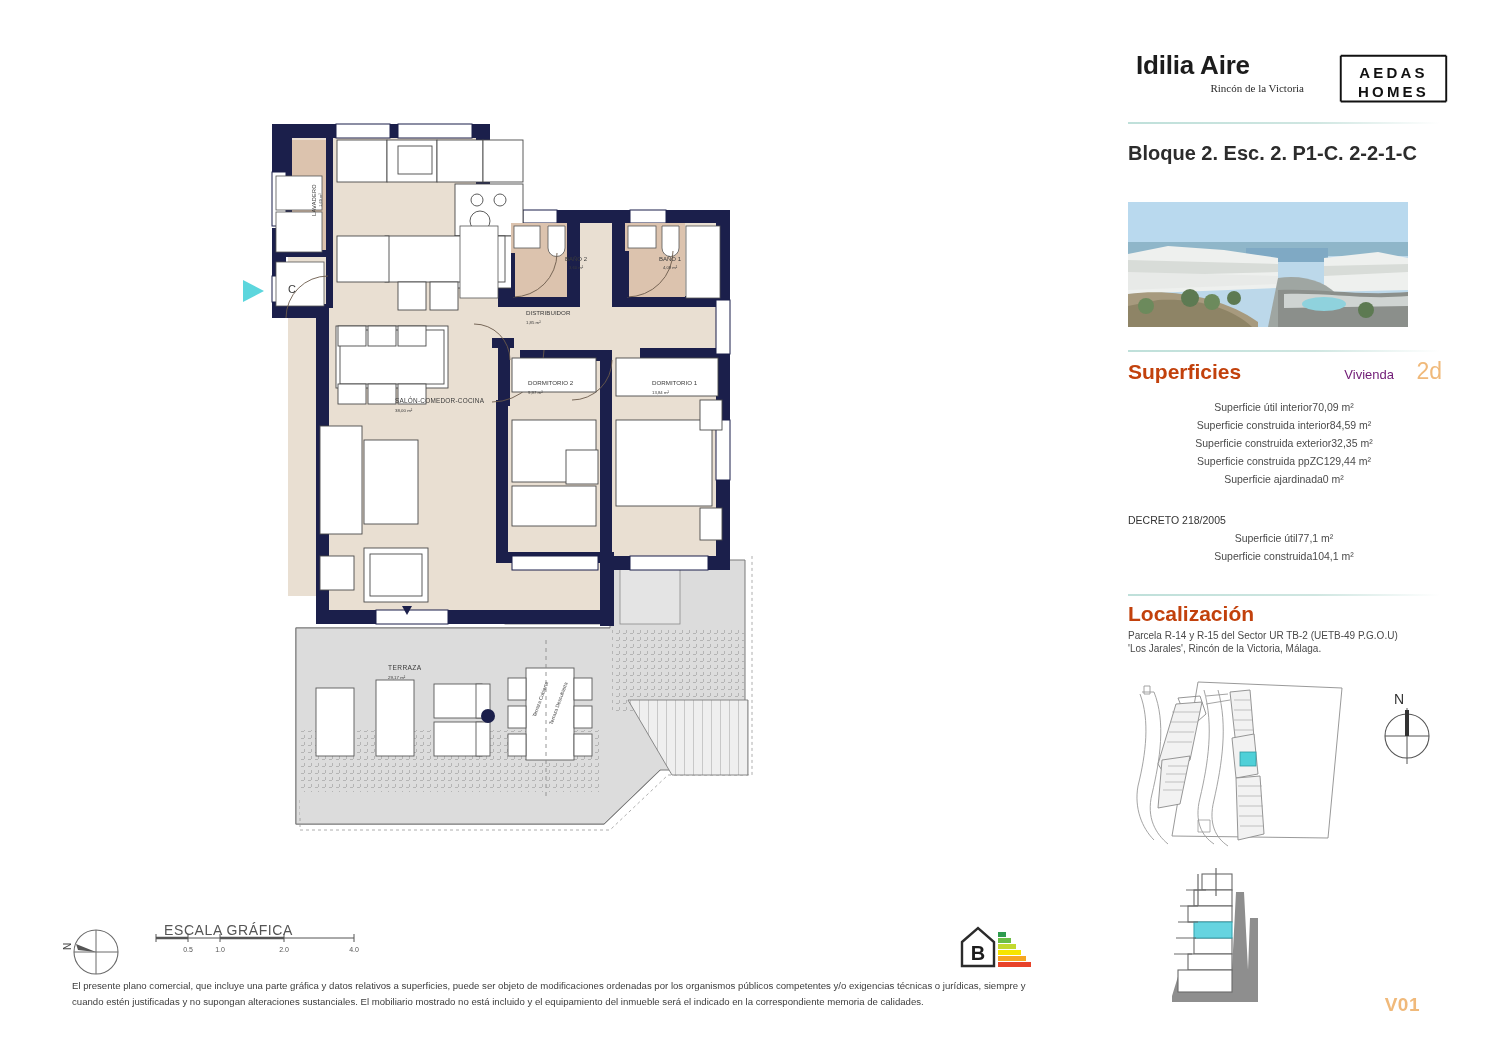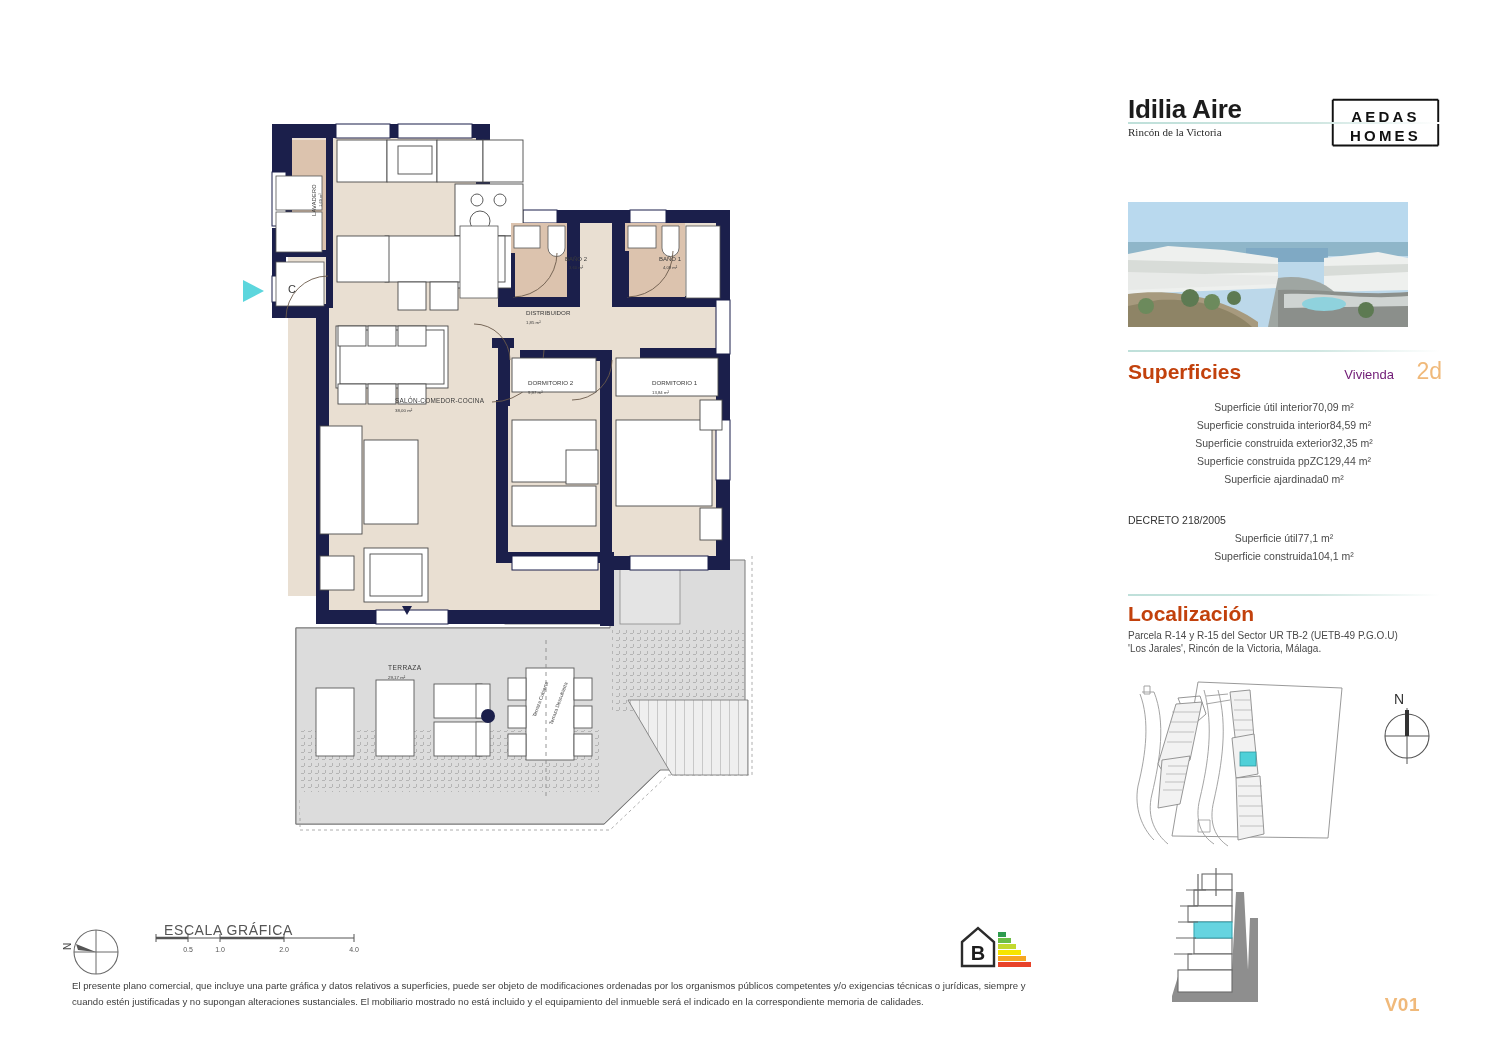--- a/index.html
+++ b/index.html
@@ -7,25 +7,25 @@
        font-family:"Liberation Sans","DejaVu Sans",sans-serif;color:#3a3a3a;}
   .page{position:absolute;inset:0;}
 
   
   #plan-area{position:absolute;left:0;top:0;width:1100px;height:1050px;}
   #plan-svg{position:absolute;left:0;top:0;}
 
   
   #right-panel{position:absolute;left:1120px;top:0;width:330px;height:1050px;}
 
-  .brand-row{position:absolute;left:8px;top:52px;width:312px;height:62px;margin-top:44px;}
+  .brand-row{position:absolute;left:16px;top:52px;width:312px;height:62px;}
   .brand-name{font-size:26px;font-weight:bold;color:#1c1c1c;letter-spacing:-.2px;
               font-family:"Liberation Sans",sans-serif;line-height:1;}
   .brand-sub{font-size:11px;color:#2a2a2a;font-family:"Liberation Serif",serif;
-             margin-top:4px;text-align:left;width:168px;}
+             margin-top:4px;text-align:right;width:168px;}
   .aedas-box{position:absolute;right:0;top:2px;width:109px;height:56px;}
   .aedas-box .bx{position:absolute;inset:0;}
   .aedas-txt{position:absolute;left:0;right:0;top:9px;text-align:center;
              font-size:15px;font-weight:bold;letter-spacing:3.2px;color:#111;line-height:19px;}
 
   .rule{position:absolute;left:8px;width:312px;height:2px;
         background:linear-gradient(to right,#bfe0da,#cfe6e1 60%,#ffffff);}
   #rule1{top:122px;}
   #rule2{top:350px;}
   #rule3{top:594px;}
@@ -347,20 +347,21 @@
         </svg>
         <div class="aedas-txt">
           <div>AEDAS</div>
           <div>HOMES</div>
         </div>
       </div>
     </div>
 
     <div class="rule" id="rule1"></div>
 
+    <div class="block-title">Bloque 2. Esc. 2. P1-C. 2-2-1-C</div>
 
     <svg id="photo" viewBox="0 0 280 125">
       <rect width="280" height="125" fill="#bcd8ea"></rect>
       <rect y="0" width="280" height="46" fill="#b9d9ee"></rect>
       <rect y="40" width="280" height="14" fill="#8fb6c9"></rect>
       <path d="M118 46 H200 V60 H118 Z" fill="#7fa9c4"></path>
       <path d="M0 52 L40 44 L96 48 L150 56 L150 86 L0 92 Z" fill="#eef0ee"></path>
       <path d="M0 58 L150 62 L150 70 L0 74 Z" fill="#d8dcd8"></path>
       <path d="M0 70 L150 74 L150 82 L0 88 Z" fill="#e8eae8"></path>
       <path d="M196 56 L250 50 L280 56 L280 88 L196 90 Z" fill="#eef0ee"></path>

